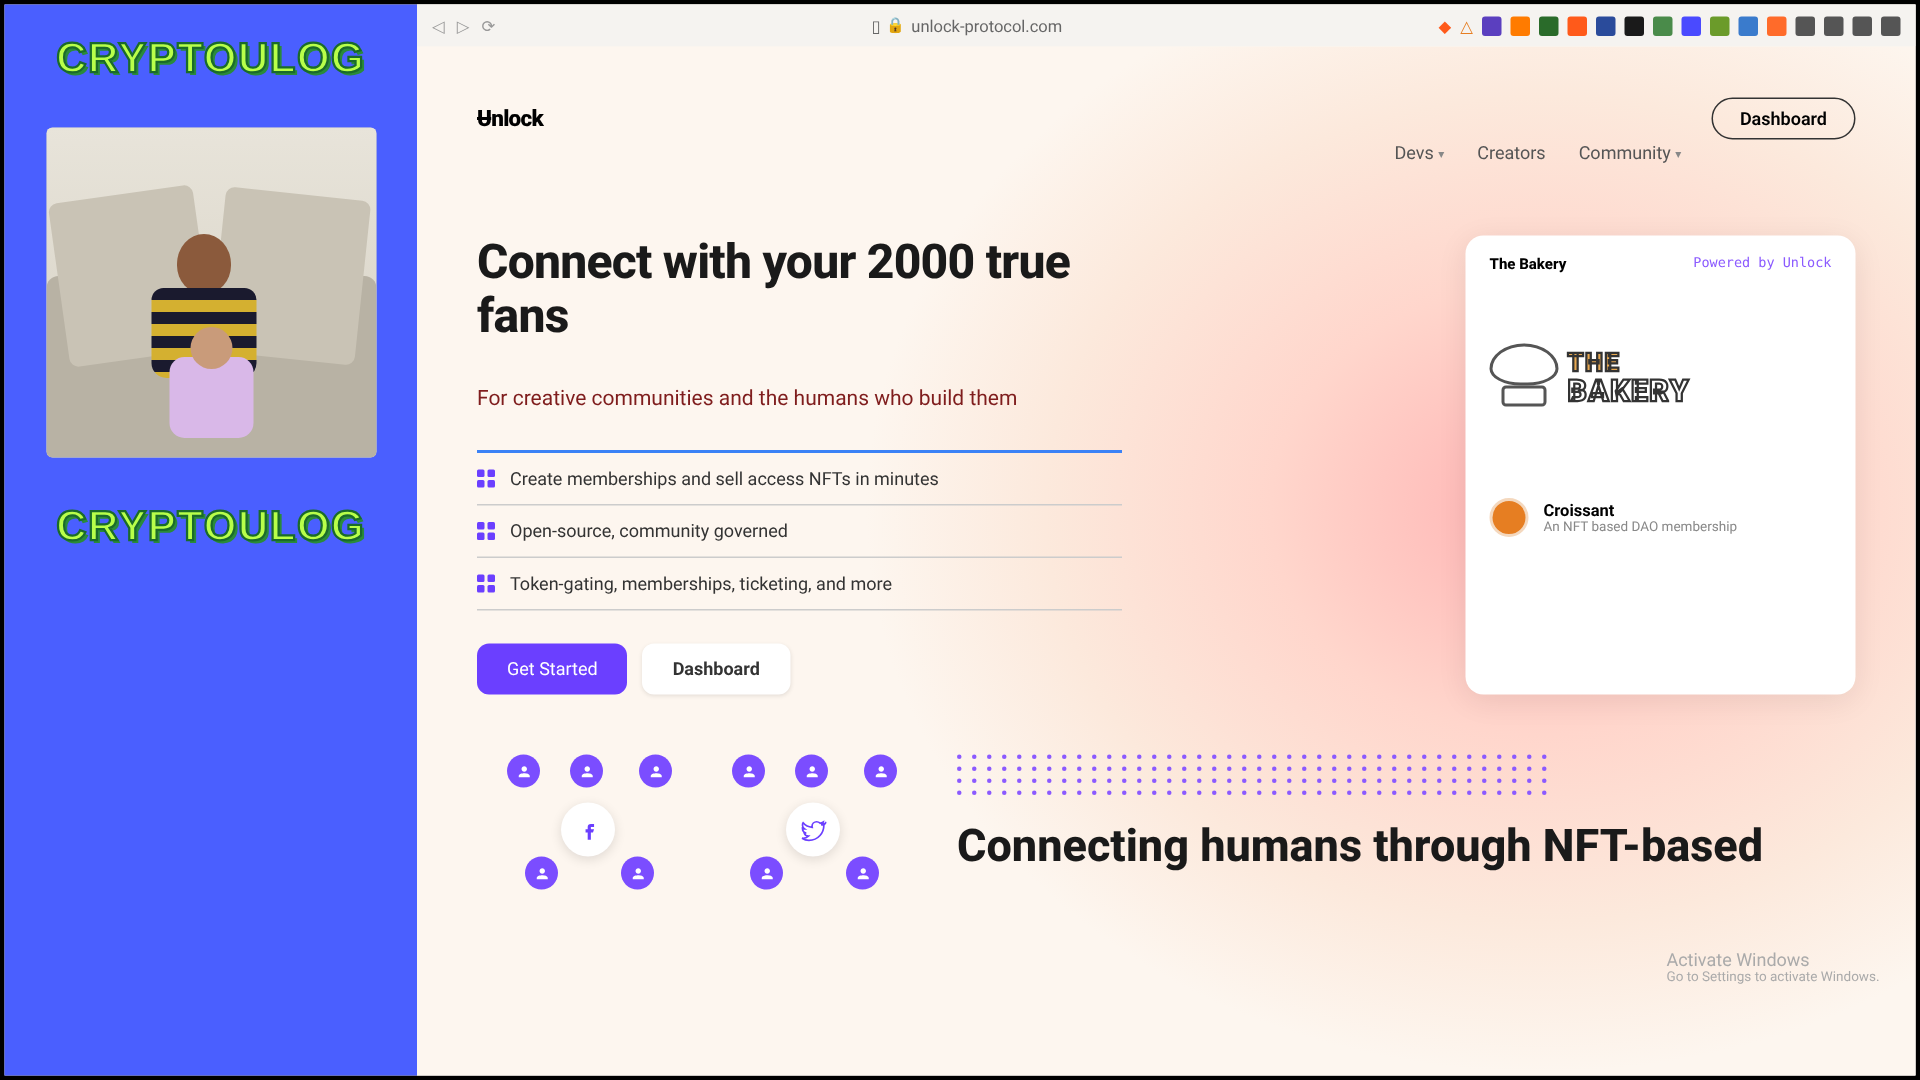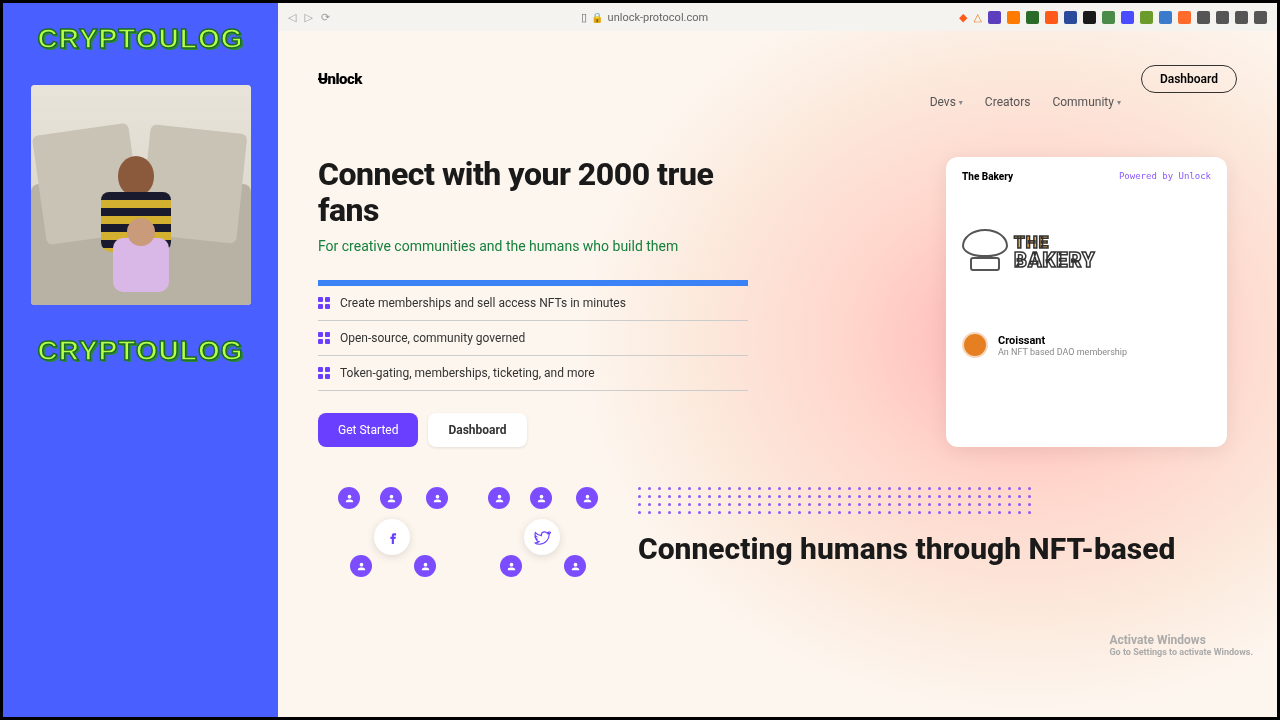--- a/index.html
+++ b/index.html
@@ -36,30 +36,30 @@
 .logo { font-size:15px; font-weight:900; letter-spacing:-0.5px; }
 .logo .strike { text-decoration: line-through; text-decoration-thickness: 2px; }
 .nav-spacer { flex:1; }
 .nav-item { font-size:12px; color:#555; display:flex; align-items:center; gap:3px; cursor:pointer;margin-top:46px; }
 .chev { font-size:8px; color:#888; }
 .dash-btn { border:1.5px solid #333; border-radius:18px; padding:6px 18px; font-size:12px; font-weight:600; background:transparent; cursor:pointer; }
 
 .content { position:relative; display:flex; padding: 30px 40px 0 40px; z-index:2; }
 .hero { flex:1; max-width:430px; }
 .hero h1 { font-size:32px; font-weight:800; line-height:1.12; letter-spacing:-0.5px; color:#1a1a1a; }
-.hero .sub { font-size:14px; color:#15803d; margin-top:8px; line-height:1.4; }
-.features { margin-top:24px; border-top:6px solid #3b82f6; }
+.hero .sub { font-size:14px; color:#7f1d1d; margin-top:28px; line-height:1.4; }
+.features { margin-top:24px; border-top:2px solid #3b82f6; }
 .feat { display:flex; align-items:center; gap:10px; padding:10px 0; border-bottom:1px solid #ccc; font-size:12px; color:#333; }
 .dots4 { width:12px; height:12px; display:grid; grid-template:1fr 1fr/1fr 1fr; gap:2px; }
 .dots4 span { background:#6b3fff; border-radius:1px; }
 .cta-row { display:flex; gap:10px; margin-top:22px; }
 .btn-primary { background:#6b3fff; color:#fff; border:none; border-radius:8px; padding:10px 20px; font-size:12px; font-weight:400; cursor:pointer; }
 .btn-secondary { background:#fff; color:#333; border:none; border-radius:8px; padding:10px 20px; font-size:12px; font-weight:700; cursor:pointer; box-shadow:0 1px 3px rgba(0,0,0,0.1); }
 
-.card { width:281px; background:#fff; border-radius:12px; padding:14px 16px 16px; box-shadow:0 4px 20px rgba(0,0,0,0.08); margin-left:auto; margin-right:10px; }
+.card { width:260px; background:#fff; border-radius:12px; padding:14px 16px 16px; box-shadow:0 4px 20px rgba(0,0,0,0.08); margin-left:auto; }
 .card-head { display:flex; justify-content:space-between; font-size:10px; }
 .card-head .title { font-weight:800; }
 .card-head .powered { color:#8b5aff; font-family: monospace; font-size:9px; }
 .card-body { height:140px; display:flex; align-items:center; justify-content:flex-start; gap:6px; }
 .chef-hat { width:46px; height:46px; position:relative; }
 .hat-top { position:absolute; top:0; left:0; right:0; height:28px; background:#fff; border:2px solid #555; border-radius:50% 50% 45% 45% / 60% 60% 40% 40%; }
 .hat-band { position:absolute; bottom:4px; left:8px; right:8px; height:14px; background:#fff; border:2px solid #555; border-radius:3px; }
 .bakery-text { font-family:"Arial Black",sans-serif; font-weight:900; font-size:20px; line-height:0.95; letter-spacing:1px; -webkit-text-stroke:1.5px #333; }
 .bakery-text .l1 { color:#e8a952; display:block; font-size:17px;}
 .bakery-text .l2 { color:#fff; display:block; }
@@ -73,21 +73,21 @@
 .cluster { position:relative; width:110px; height:90px; }
 .cnode { position:absolute; width:22px; height:22px; background:#7b4dff; border-radius:50%; display:flex; align-items:center; justify-content:center; }
 .cnode svg { width:11px; height:11px; fill:#fff; }
 .ccenter { position:absolute; width:36px; height:36px; background:#fff; border-radius:50%; display:flex; align-items:center; justify-content:center; box-shadow:0 2px 8px rgba(0,0,0,0.12); left:36px; top:32px; }
 .ccenter svg { width:17px; height:17px; stroke:#6b3fff; fill:none; stroke-width:1.6; }
 .lower-right { flex:1; }
 .dot-grid { display:grid; grid-template-columns:repeat(40,3px); gap:5px 7px; margin-bottom:18px; }
 .dot-grid span { width:3px; height:3px; background:#8b5aff; border-radius:50%; }
 .lower-right h2 { font-size:30px; font-weight:800; color:#1a1a1a; line-height:1.1; }
 
-.watermark { position:absolute; right:24px; bottom:60px; font-size:12px; color:#aaa; z-index:3;font-weight:bold; }
+.watermark { position:absolute; right:24px; bottom:60px; font-size:12px; color:#aaa; z-index:3; }
 .watermark .w2 { font-size:9px; }
 
 .banner { height:105px; background:#d4dde0; border-top:3px solid #000; display:flex; align-items:center; justify-content:center; padding:8px 20px; }
 .banner-text { font-family:"Arial Black","Impact",sans-serif; font-size:30px; font-weight:900; text-align:center; line-height:1.12; letter-spacing:0px; color:#1a1a1a; }
 </style>
 </head>
 <body>
 
 <div class="frame">
   <div class="top-row">

